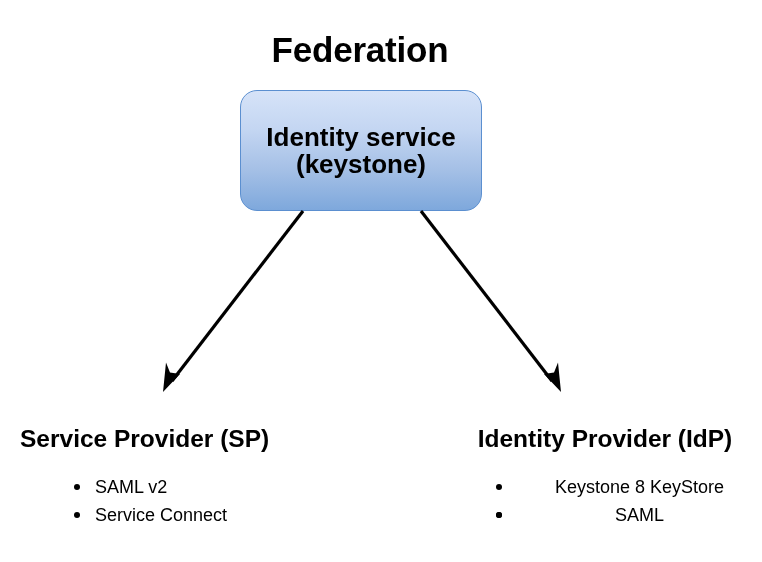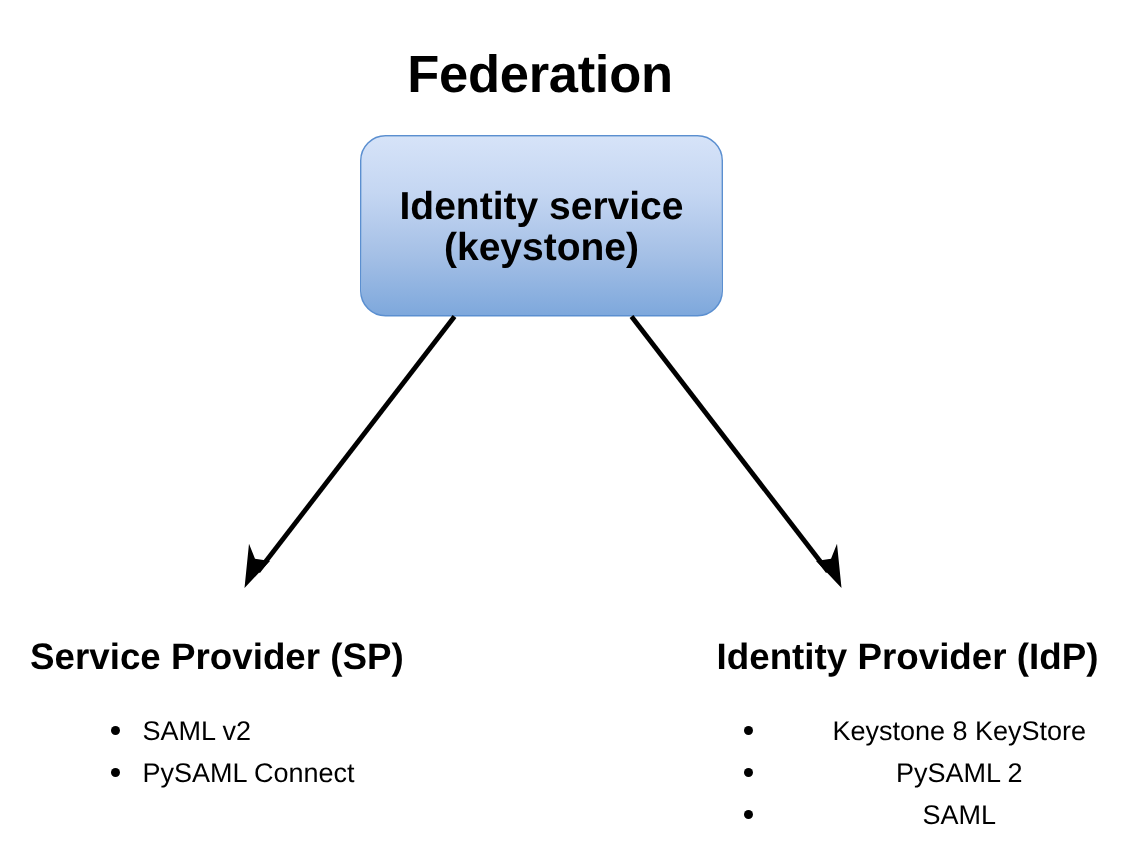--- a/index.html
+++ b/index.html
@@ -136,35 +136,34 @@
 
   <div class="column" id="sp-column">
     <div class="column-heading">Service Provider (SP)</div>
     <ul class="column-list">
       <li>
         <span class="bullet-dot"></span>
         <span>SAML v2</span>
       </li>
       <li>
         <span class="bullet-dot"></span>
-        <span>PySAML Connect</span>
+        <span>Service Connect</span>
       </li>
     </ul>
   </div>
 
   <div class="column" id="idp-column">
     <div class="column-heading">Identity Provider (IdP)</div>
     <ul class="column-list">
       <li>
         <span class="bullet-dot"></span>
         <span>Keystone 8 KeyStore</span>
       </li>
       <li>
         <span class="bullet-dot"></span>
-        <span>PySAML 2</span>
       </li>
       <li>
         <span class="bullet-dot"></span>
         <span>SAML</span>
       </li>
     </ul>
   </div>
 
 </div>
 

